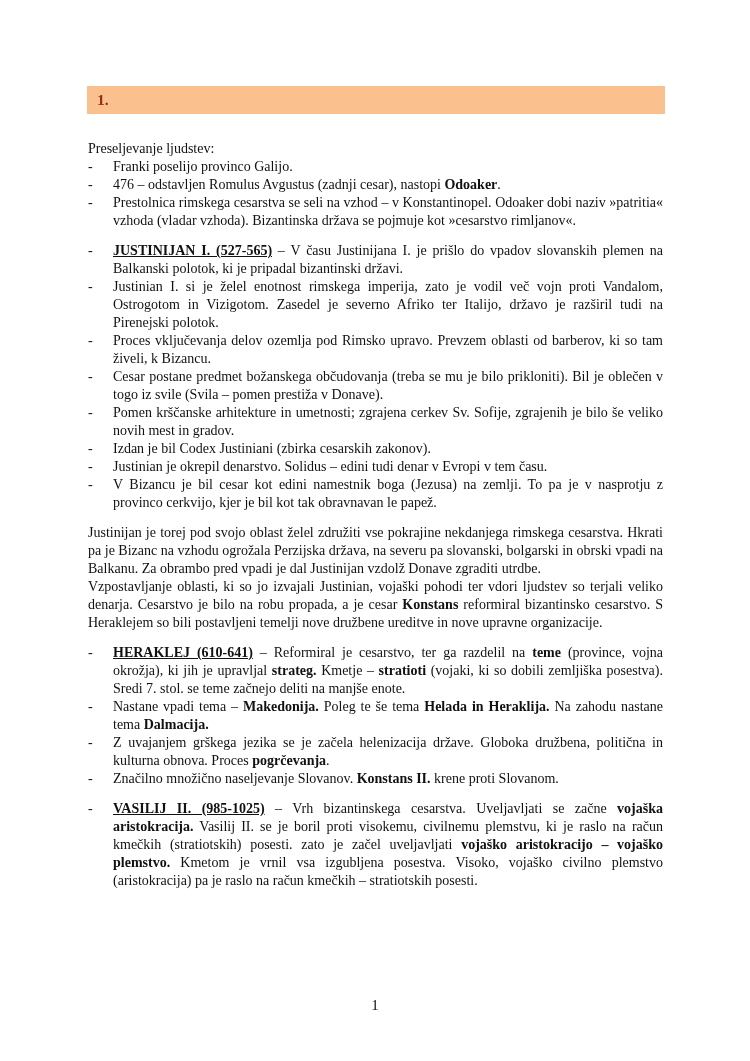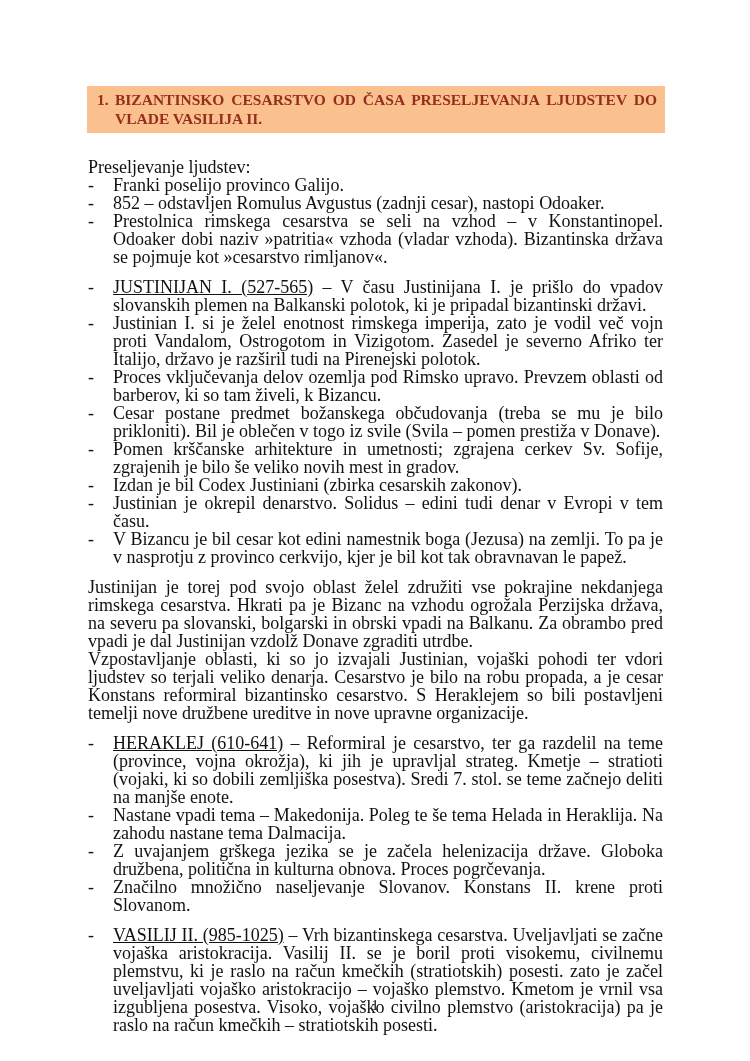--- a/index.html
+++ b/index.html
@@ -22,61 +22,60 @@
     font-weight: bold;
     font-size: 15.5px;
     line-height: 19px;
     display: flex;
   }
   .heading-number { width: 18px; flex: 0 0 18px; }
   .heading-title  { flex: 1; text-align: justify; }
 
   .doc-body {
     position: absolute;
-    left: 88px; top: 158px;
+    left: 88px; top: 140px;
     width: 575px;
-    font-size: 18px;
+    font-size: 14px;
     line-height: 18px;
     text-align: justify;
   }
   .para { text-align: justify; }
   .li { position: relative; padding-left: 25px; text-align: justify; }
   .li .dash { position: absolute; left: 0; top: 0; }
   .spacer { height: 12px; }
-  .b { font-weight: normal; margin-top: 40px; }
+  .b { font-weight: bold; margin-top: 40px; }
   .u { text-decoration: underline; }
 
   .page-number {
     position: absolute;
     left: 0; top: 996px;
     width: 750px;
     text-align: center;
     font-size: 15px;
     line-height: 18px;
   }
 </style>
 </head>
 <body>
 
 <div class="page">
 
   <div class="section-heading" style="background: rgb(250, 192, 142); color: rgb(149, 46, 27);">
     <span class="heading-number">1.</span>
-    <div class="heading-title">BIZANTINSKO CESARSTVO OD ČASA PRESELJEVANJA LJUDSTEV DO VLADE VASILIJA II.</div>
   </div>
 
   <div class="doc-body">
       <div class="para"><span class="">Preseljevanje ljudstev:</span></div>
       <div class="li">
         <span class="dash">-</span>
         <div><span class="">Franki poselijo provinco Galijo.</span></div>
       </div>
       <div class="li">
         <span class="dash">-</span>
-        <div><span class="">852 – odstavljen Romulus Avgustus (zadnji cesar), nastopi </span><span class="b ">Odoaker</span><span class="">.</span></div>
+        <div><span class="">476 – odstavljen Romulus Avgustus (zadnji cesar), nastopi </span><span class="b ">Odoaker</span><span class="">.</span></div>
       </div>
       <div class="li">
         <span class="dash">-</span>
         <div><span class="">Prestolnica rimskega cesarstva se seli na vzhod – v Konstantinopel. Odoaker dobi naziv »patritia« vzhoda (vladar vzhoda). Bizantinska država se pojmuje kot »cesarstvo rimljanov«.</span></div>
       </div>
       <div class="spacer"></div>
       <div class="li">
         <span class="dash">-</span>
         <div><span class="b u">JUSTINIJAN I. (527-565)</span><span class=""> – V času Justinijana I. je prišlo do vpadov slovanskih plemen na Balkanski polotok, ki je pripadal bizantinski državi.</span></div>
       </div>

